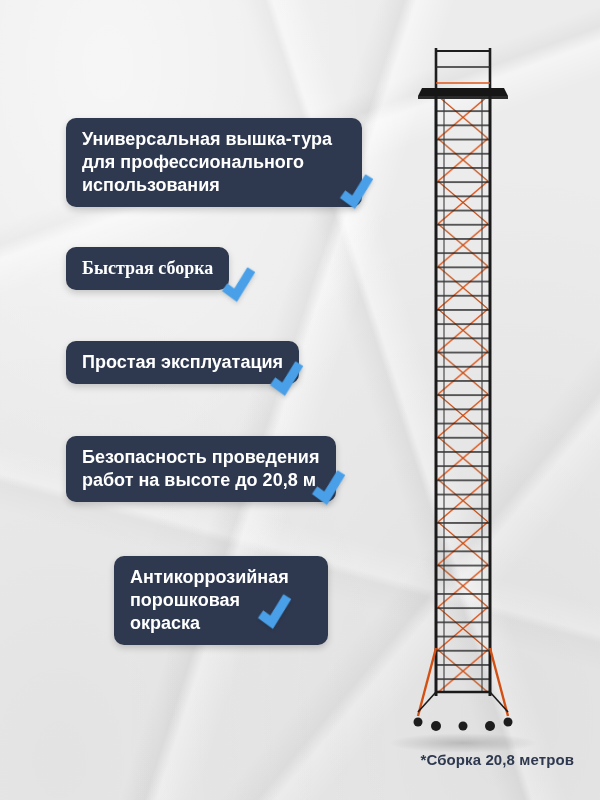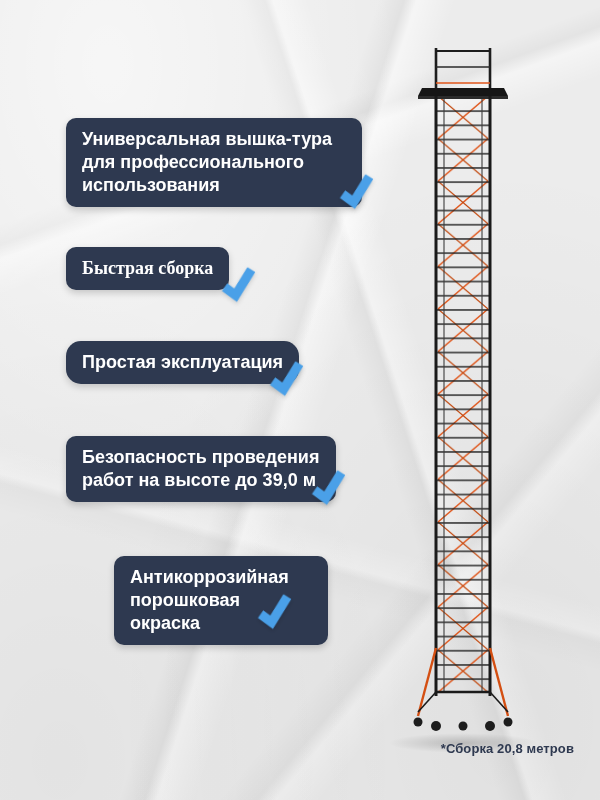--- a/index.html
+++ b/index.html
@@ -39,21 +39,21 @@
     transform: rotate(-6deg);
     filter: drop-shadow(0 2px 2px rgba(0,0,0,0.15));
   }
   .f1 { top: 118px; left: 30px; }
   .f1 .badge { width: 264px; }
   .f1 .check { left: 268px; top: 50px; }
   .f2 { top: 247px; left: 30px; }
   .f2 .badge { white-space: nowrap; font-family: Liberation Serif, serif; }
   .f2 .check { left: 150px; top: 14px; }
   .f3 { top: 341px; left: 30px; }
-  .f3 .badge { white-space: nowrap; border-radius: 15px; }
+  .f3 .badge { white-space: nowrap; }
   .f3 .check { left: 198px; top: 14px; }
   .f4 { top: 436px; left: 30px; }
   .f4 .badge { width: 238px; }
   .f4 .check { left: 240px; top: 28px; }
   .f5 { top: 556px; left: 30px; padding-left: 48px; }
   .f5 .badge { width: 182px; }
   .f5 .check { left: 186px; top: 32px; }
   .tower {
     position: absolute;
     left: 413px;
@@ -65,23 +65,23 @@
     position: absolute;
     left: 388px;
     top: 733px;
     width: 150px;
     height: 20px;
     background: radial-gradient(ellipse at center, rgba(0,0,0,0.18), transparent 70%);
   }
   .footnote {
     position: absolute;
     right: 26px;
-    bottom: 44px;
+    bottom: 32px;
     color: #2e3950;
-    font-size: 13px;
+    font-size: 15px;
     font-weight: 600;
     letter-spacing: 0.1px;
   }
 </style>
 </head>
 <body>
 
 <div class="canvas">
 
   <div class="feature f1">
@@ -99,21 +99,21 @@
   </div>
 
   <div class="feature f3">
     <div class="badge">Простая эксплуатация</div>
     <svg class="check" viewBox="0 0 48 48">
       <path d="M9 27 L20 37 L40 11" fill="none" stroke="#4aa0e8" stroke-width="10" stroke-linecap="butt" stroke-linejoin="miter"></path>
     </svg>
   </div>
 
   <div class="feature f4">
-    <div class="badge">Безопасность проведения работ на высоте до 39,0 м</div>
+    <div class="badge">Безопасность проведения работ на высоте до 20,8 м</div>
     <svg class="check" viewBox="0 0 48 48">
       <path d="M9 27 L20 37 L40 11" fill="none" stroke="#4aa0e8" stroke-width="10" stroke-linecap="butt" stroke-linejoin="miter"></path>
     </svg>
   </div>
 
   <div class="feature f5">
     <div class="badge">Антикоррозийная порошковая окраска</div>
     <svg class="check" viewBox="0 0 48 48">
       <path d="M9 27 L20 37 L40 11" fill="none" stroke="#4aa0e8" stroke-width="10" stroke-linecap="butt" stroke-linejoin="miter"></path>
     </svg>

